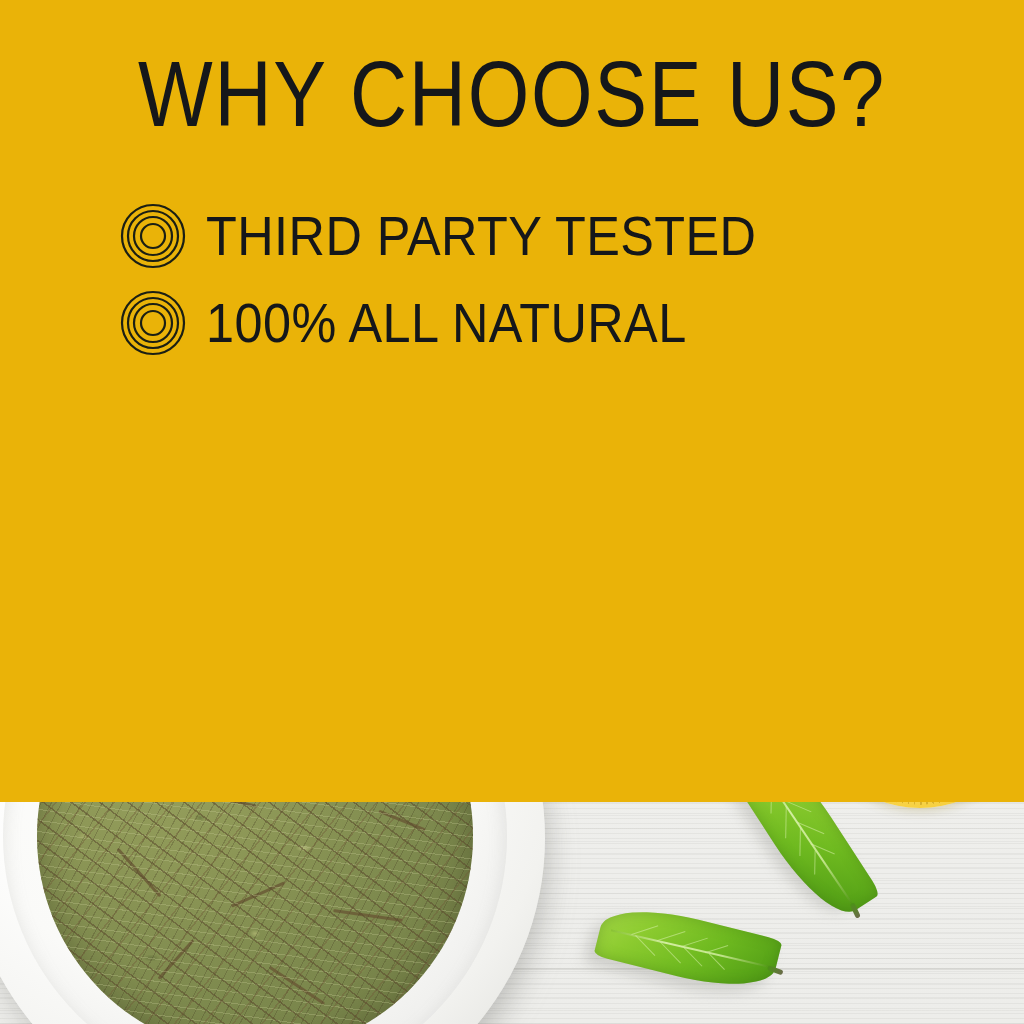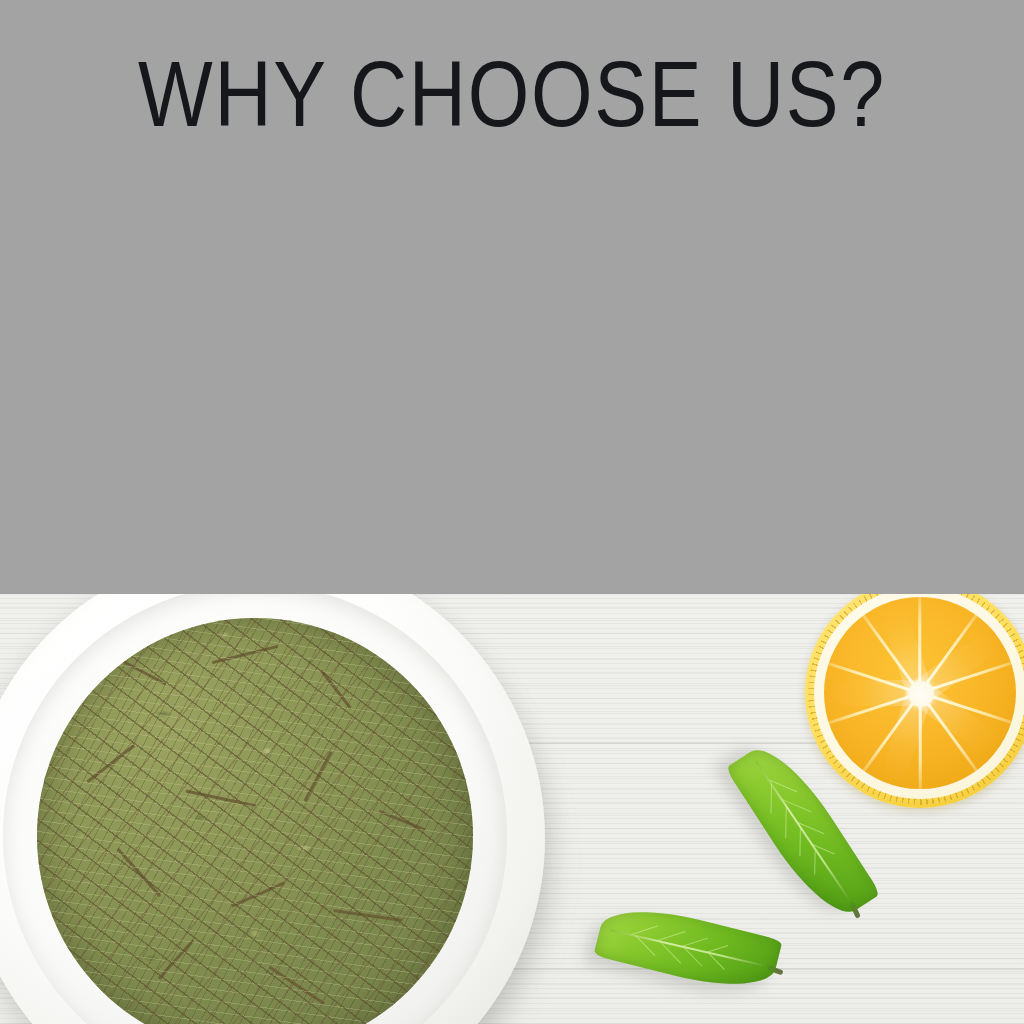--- a/index.html
+++ b/index.html
@@ -162,22 +162,22 @@
     position:absolute;height:1.2px;
     background:rgba(215,240,170,0.55);transform-origin:left center;
   }
   .leaf-tip{
     position:absolute;width:16px;height:5px;border-radius:3px;
     background:linear-gradient(90deg,#4b9314,#6b6b4a);
   }
 
   
   .panel{
-    position:absolute;left:0;top:0;width:1024px;height:594px;
-    background:#a3a3a3;
+    position:absolute;left:0;top:0;width:1024px;height:802px;
+    background:#eab308;
   }
 
   .title{
     position:absolute;left:0;top:48px;width:1024px;text-align:center;
     font-family:"Liberation Sans",sans-serif;
     font-size:92px;line-height:1;font-weight:300;letter-spacing:2px;
     color:#15171a;
     transform:scaleX(0.86);transform-origin:center top;
     white-space:nowrap;
   }
@@ -286,18 +286,44 @@
   </div>
 
   <div class="panel">
 
     <div class="title">WHY CHOOSE US?</div>
 
     <div class="list">
 
 
 
-
+      <div class="row">
+        <span class="bullet">
+          <svg viewBox="0 0 66 66" xmlns="http://www.w3.org/2000/svg">
+            <g fill="none" stroke="#1b1f14" stroke-width="2.2">
+              <circle cx="33" cy="33" r="31"></circle>
+                <circle cx="33" cy="33" r="25"></circle>
+              <circle cx="33" cy="33" r="19"></circle>
+                <circle cx="33" cy="33" r="12"></circle>
+            </g>
+          </svg>
+        </span>
+        <span class="row-label">THIRD PARTY TESTED</span>
+      </div>
+
+      <div class="row">
+        <span class="bullet">
+          <svg viewBox="0 0 66 66" xmlns="http://www.w3.org/2000/svg">
+            <g fill="none" stroke="#1b1f14" stroke-width="2.2">
+              <circle cx="33" cy="33" r="31"></circle>
+                <circle cx="33" cy="33" r="25"></circle>
+              <circle cx="33" cy="33" r="19"></circle>
+                <circle cx="33" cy="33" r="12"></circle>
+            </g>
+          </svg>
+        </span>
+        <span class="row-label">100% ALL NATURAL</span>
+      </div>
 
     </div>
   </div>
 
 </div>
 
 </body></html>

